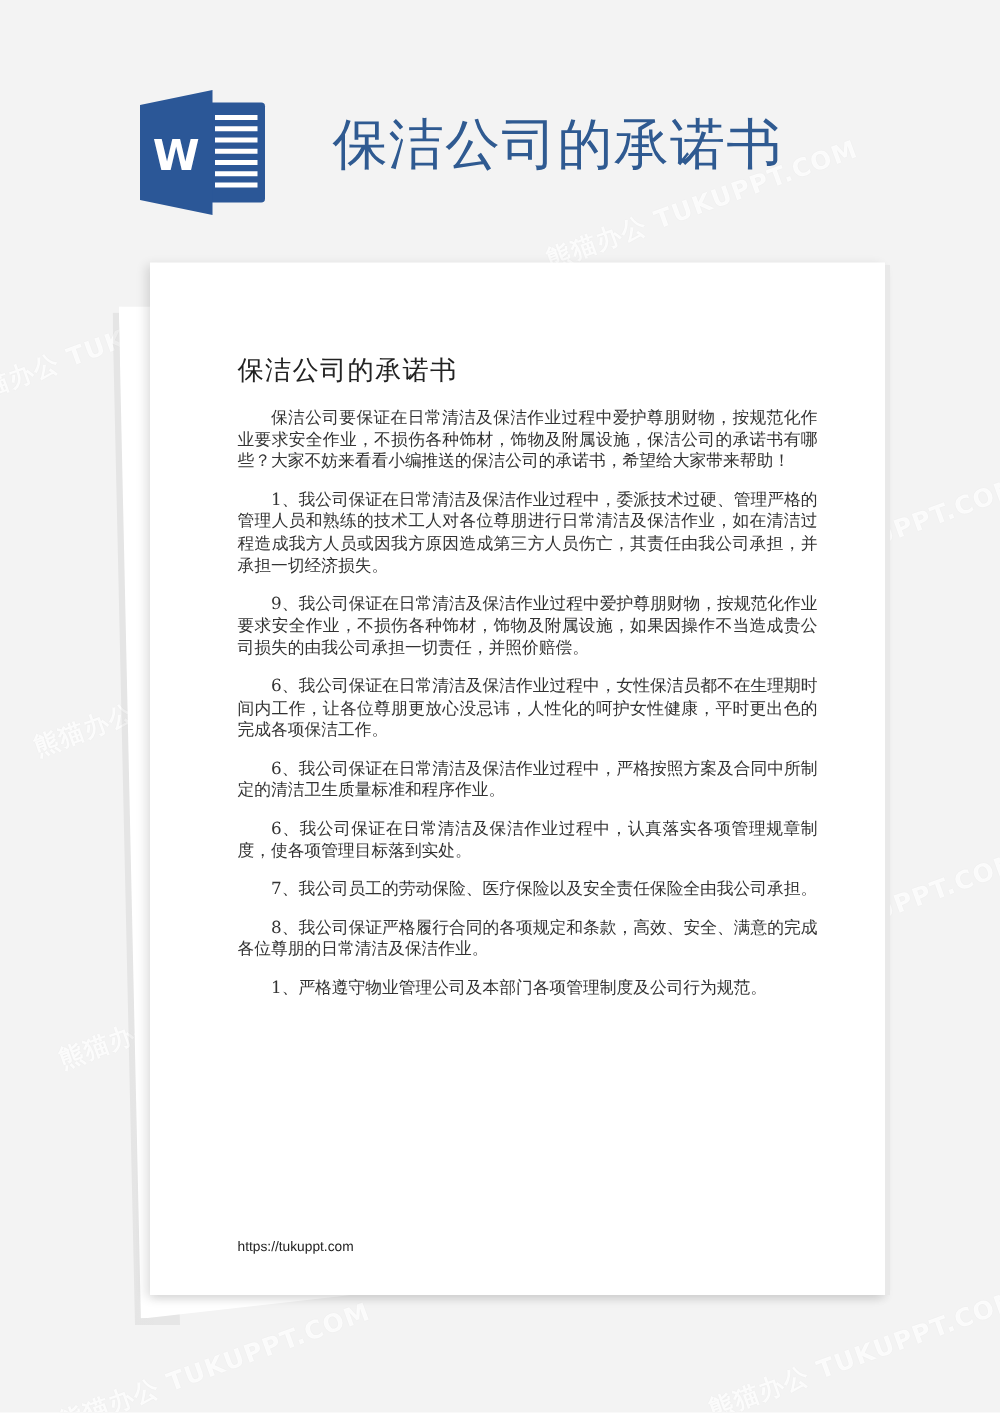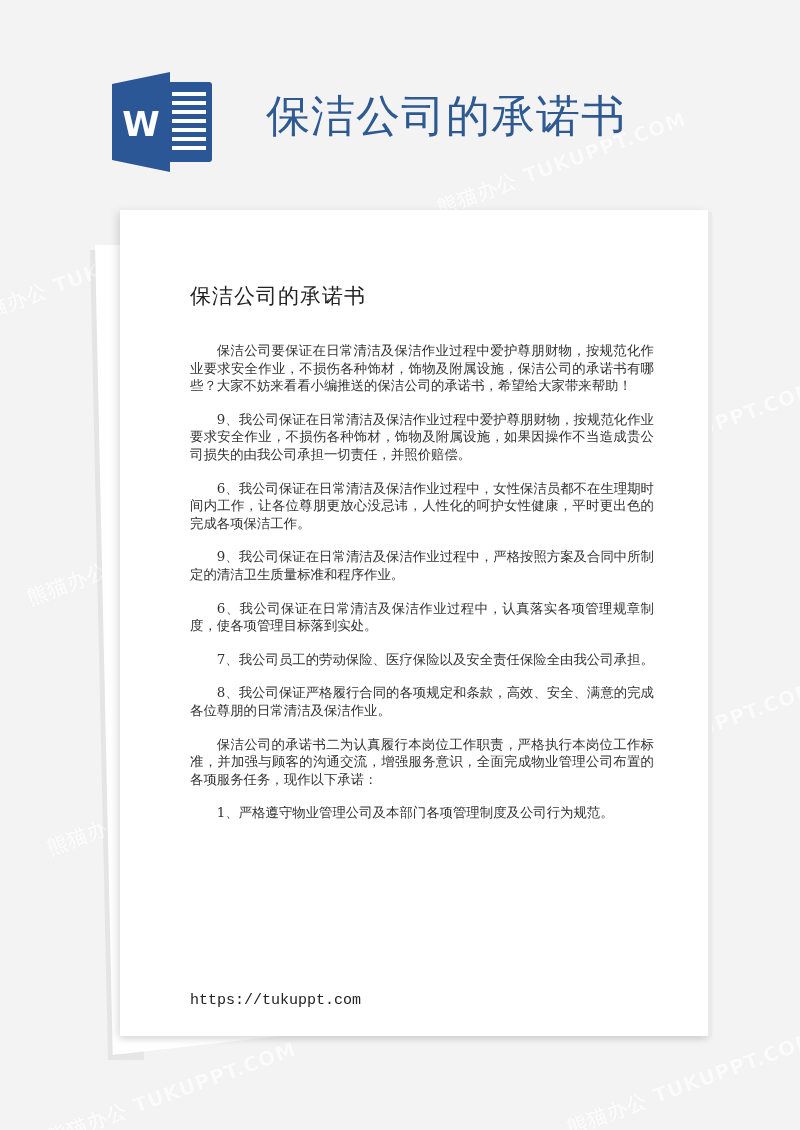--- a/index.html
+++ b/index.html
@@ -46,27 +46,27 @@
     }
     .doc-title {
       position: absolute; left: 70px; top: 72px;
       font-size: 21px; color: #222; letter-spacing: 1px; white-space: nowrap;
     }
     .doc-body {
       position: absolute; left: 70px; top: 116px; width: 464px;
       font-size: 13.4px; line-height: 17.6px; color: #333;
     }
     .doc-body p {
-      margin: 16px 0 13px 0; text-indent: 2em; text-align: justify;
+      margin: 0 0 13px 0; text-indent: 2em; text-align: justify;
       text-justify: inter-character;
     }
     .footer-url {
       position: absolute; left: 70px; top: 782px;
-      font-family: Liberation Mono, monospace;
-      font-size: 15px; color: #222;
+      font-family: Liberation Sans, sans-serif;
+      font-size: 11px; color: #222;
     }
   </style>
 </head>
 <body>
 
 <div class="header">
   <svg class="word-icon" viewBox="0 0 106 100">
     <rect x="52" y="10" width="50" height="80" rx="3" fill="#2b5797"></rect>
     <g fill="#ffffff">
       <rect x="62" y="20" width="34" height="4"></rect>
@@ -92,24 +92,24 @@
 <div class="watermark" style="left:40px;top:1080px;">熊猫办公 TUKUPPT.COM</div>
 <div class="watermark" style="left:560px;top:1070px;">熊猫办公 TUKUPPT.COM</div>
 
 <div class="paper-back-shadow"></div>
 <div class="paper-back"></div>
 
 <div class="page">
   <div class="doc-title">保洁公司的承诺书</div>
   <div class="doc-body">
     <p>保洁公司要保证在日常清洁及保洁作业过程中爱护尊朋财物，按规范化作业要求安全作业，不损伤各种饰材，饰物及附属设施，保洁公司的承诺书有哪些？大家不妨来看看小编推送的保洁公司的承诺书，希望给大家带来帮助！</p>
+    <p>1、我公司保证在日常清洁及保洁作业过程中，委派技术过硬、管理严格的管理人员和熟练的技术工人对各位尊朋进行日常清洁及保洁作业，如在清洁过程造成我方人员或因我方原因造成第三方人员伤亡，其责任由我公司承担，并承担一切经济损失。</p>
     <p>9、我公司保证在日常清洁及保洁作业过程中爱护尊朋财物，按规范化作业要求安全作业，不损伤各种饰材，饰物及附属设施，如果因操作不当造成贵公司损失的由我公司承担一切责任，并照价赔偿。</p>
     <p>6、我公司保证在日常清洁及保洁作业过程中，女性保洁员都不在生理期时间内工作，让各位尊朋更放心没忌讳，人性化的呵护女性健康，平时更出色的完成各项保洁工作。</p>
-    <p>9、我公司保证在日常清洁及保洁作业过程中，严格按照方案及合同中所制定的清洁卫生质量标准和程序作业。</p>
+    <p>6、我公司保证在日常清洁及保洁作业过程中，严格按照方案及合同中所制定的清洁卫生质量标准和程序作业。</p>
     <p>6、我公司保证在日常清洁及保洁作业过程中，认真落实各项管理规章制度，使各项管理目标落到实处。</p>
     <p>7、我公司员工的劳动保险、医疗保险以及安全责任保险全由我公司承担。</p>
     <p>8、我公司保证严格履行合同的各项规定和条款，高效、安全、满意的完成各位尊朋的日常清洁及保洁作业。</p>
-    <p>保洁公司的承诺书二为认真履行本岗位工作职责，严格执行本岗位工作标准，并加强与顾客的沟通交流，增强服务意识，全面完成物业管理公司布置的各项服务任务，现作以下承诺：</p>
     <p>1、严格遵守物业管理公司及本部门各项管理制度及公司行为规范。</p>
   </div>
   <div class="footer-url">https://tukuppt.com</div>
 </div>
 <div class="page-edge"></div>
 
 </body></html>

